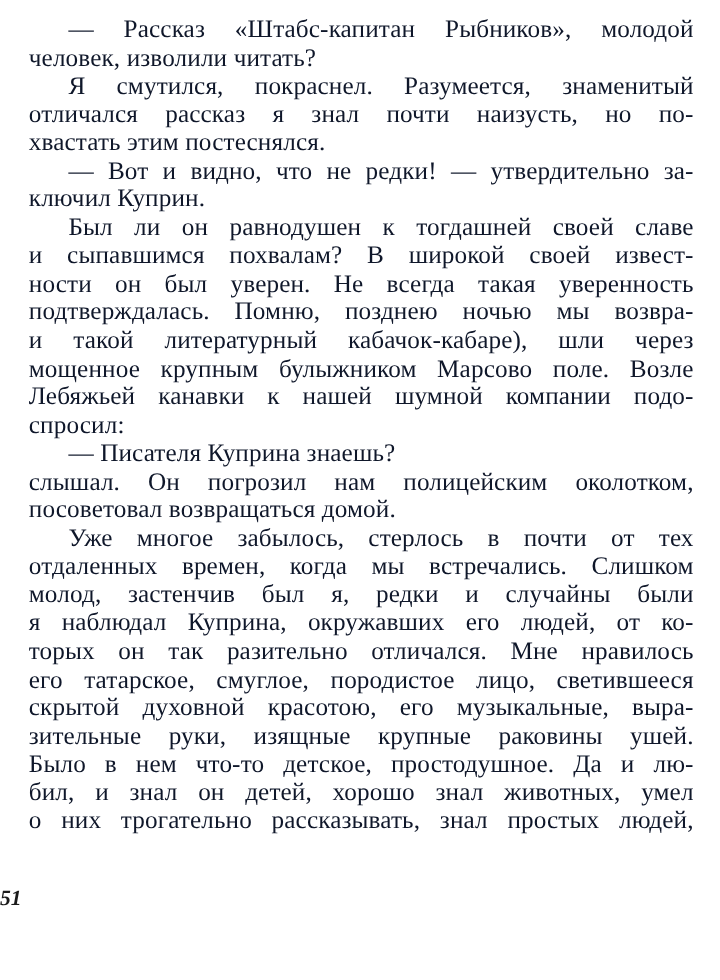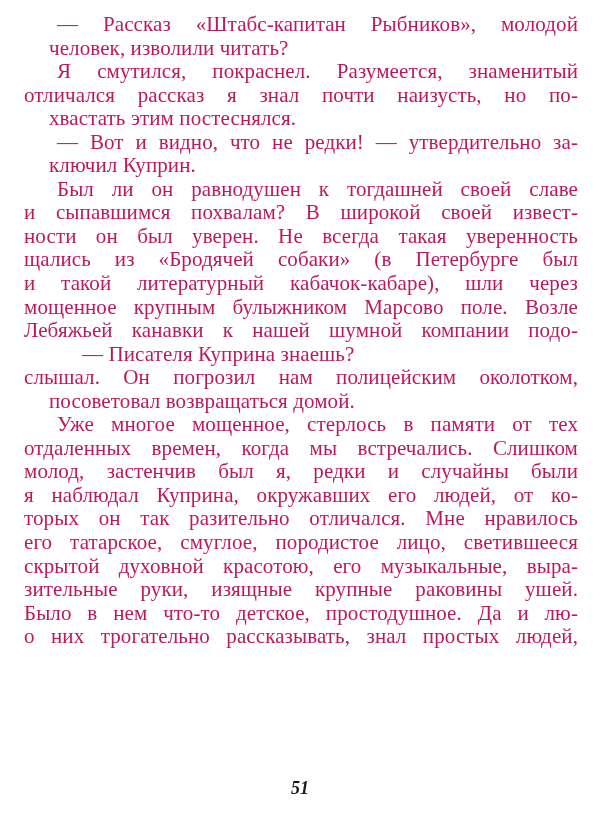--- a/index.html
+++ b/index.html
@@ -1,59 +1,61 @@
 <!DOCTYPE html>
 <html><head>
 <meta charset="utf-8">
 <style>
   html, body { margin: 0; padding: 0; background: #ffffff; }
   body { width: 600px; height: 817px; position: relative; overflow: hidden; }
   .page {
     position: absolute; left: 24px; top: 13px; width: 554px;
     font-family: "Liberation Serif", "DejaVu Serif", serif;
-    font-size: 21px; line-height: 23.55px; color: #be185d;
+    font-size: 21px; line-height: 23.55px; color: #0f172a;
     letter-spacing: 0.1px;
   }
   .line {
     display: block; height: 23.55px; white-space: nowrap;
     text-align: justify; text-align-last: justify;
   }
   .line.indent { padding-left: 33px; }
-  .line.last { text-align-last: left; margin-left: 25px; }
+  .line.last { text-align-last: left; }
   .pagenum {
-    position: absolute; left: 0; width: 600px; top: 778px; text-align: center;
+    position: absolute; left: 0; width: 600px; top: 738px; text-align: left;
     font-family: "Liberation Serif", "DejaVu Serif", serif;
     font-style: italic; font-weight: bold; font-size: 18px; color: #1a1a1a;
   }
 </style>
 </head>
 <body>
 
 <div class="page" id="page-body">
     <span class="line indent">— Рассказ «Штабс-капитан Рыбников», молодой</span>
     <span class="line last">человек, изволили читать?</span>
     <span class="line indent">Я смутился, покраснел. Разумеется, знаменитый</span>
     <span class="line">отличался рассказ я знал почти наизусть, но по-</span>
     <span class="line last">хвастать этим постеснялся.</span>
     <span class="line indent">— Вот и видно, что не редки! — утвердительно за-</span>
     <span class="line last">ключил Куприн.</span>
     <span class="line indent">Был ли он равнодушен к тогдашней своей славе</span>
     <span class="line">и сыпавшимся похвалам? В широкой своей извест-</span>
     <span class="line">ности он был уверен. Не всегда такая уверенность</span>
-    <span class="line">щались из «Бродячей собаки» (в Петербурге был</span>
+    <span class="line">подтверждалась. Помню, позднею ночью мы возвра-</span>
     <span class="line">и такой литературный кабачок-кабаре), шли через</span>
     <span class="line">мощенное крупным булыжником Марсово поле. Возле</span>
     <span class="line">Лебяжьей канавки к нашей шумной компании подо-</span>
+    <span class="line last">спросил:</span>
     <span class="line indent last">— Писателя Куприна знаешь?</span>
     <span class="line">слышал. Он погрозил нам полицейским околотком,</span>
     <span class="line last">посоветовал возвращаться домой.</span>
-    <span class="line indent">Уже многое мощенное, стерлось в памяти от тех</span>
+    <span class="line indent">Уже многое забылось, стерлось в почти от тех</span>
     <span class="line">отдаленных времен, когда мы встречались. Слишком</span>
     <span class="line">молод, застенчив был я, редки и случайны были</span>
     <span class="line">я наблюдал Куприна, окружавших его людей, от ко-</span>
     <span class="line">торых он так разительно отличался. Мне нравилось</span>
     <span class="line">его татарское, смуглое, породистое лицо, светившееся</span>
     <span class="line">скрытой духовной красотою, его музыкальные, выра-</span>
     <span class="line">зительные руки, изящные крупные раковины ушей.</span>
     <span class="line">Было в нем что-то детское, простодушное. Да и лю-</span>
+    <span class="line">бил, и знал он детей, хорошо знал животных, умел</span>
     <span class="line">о них трогательно рассказывать, знал простых людей,</span>
   </div>
 <div class="pagenum">51</div>
 
 </body></html>

